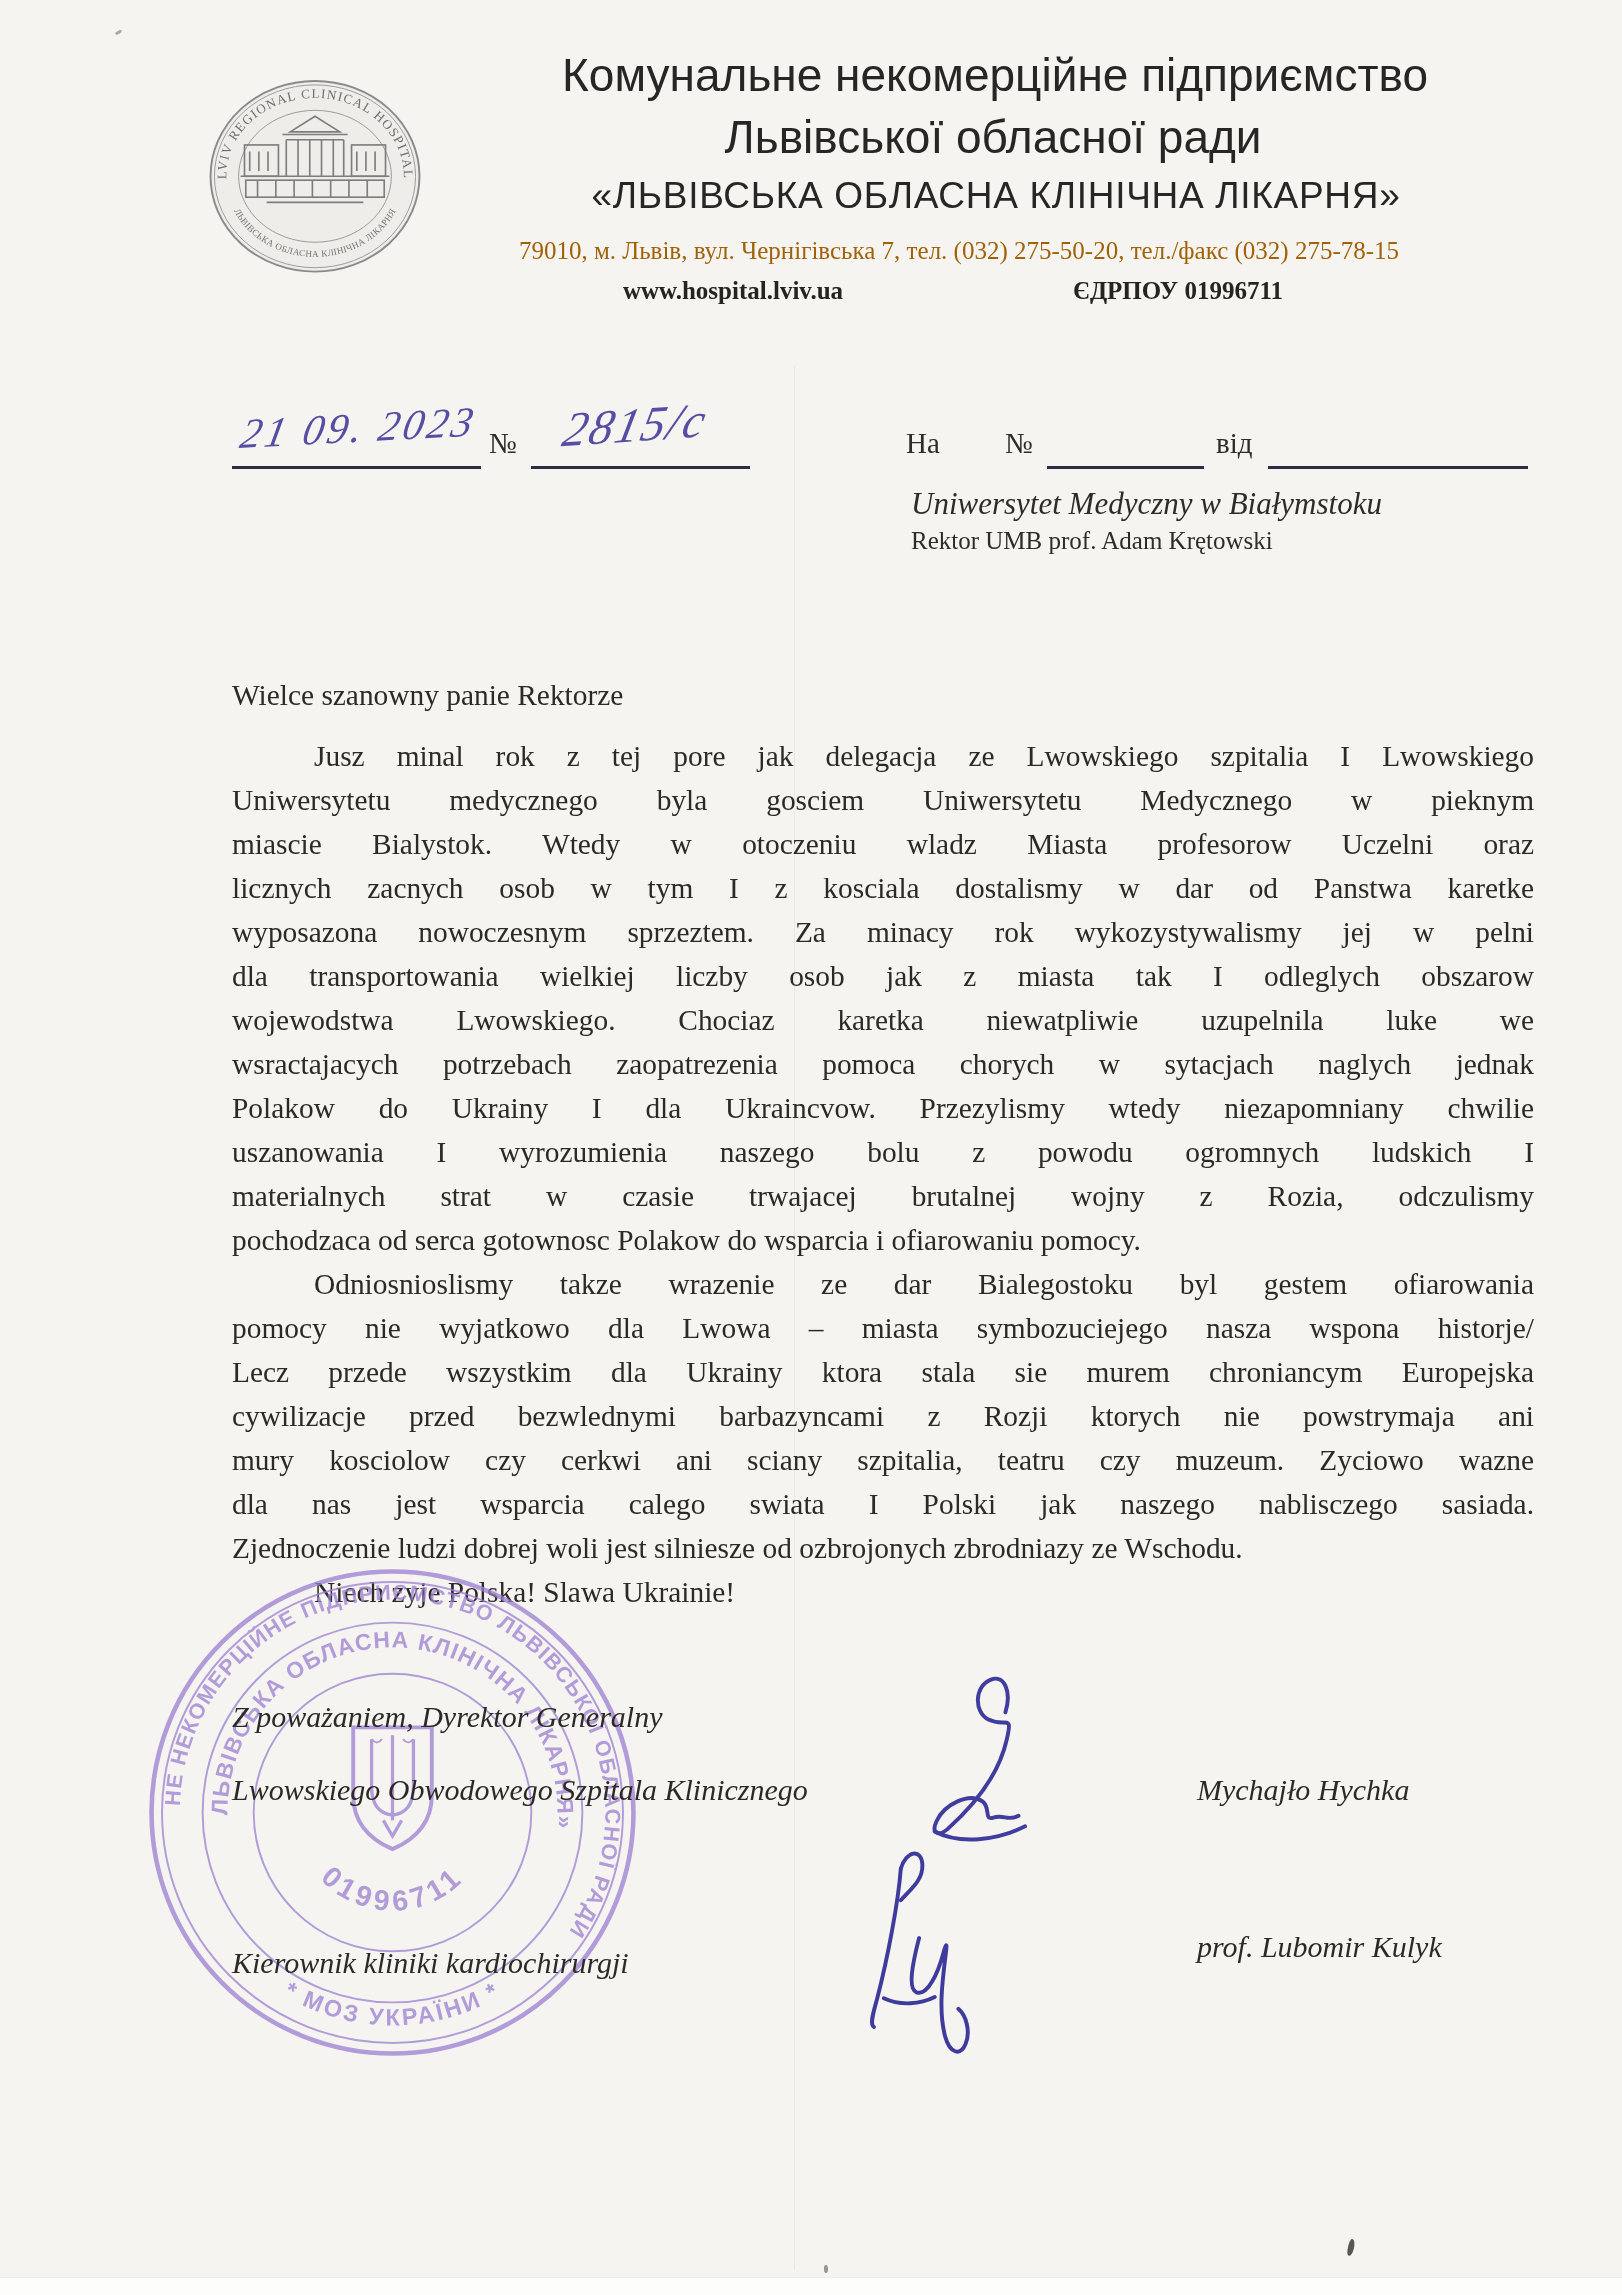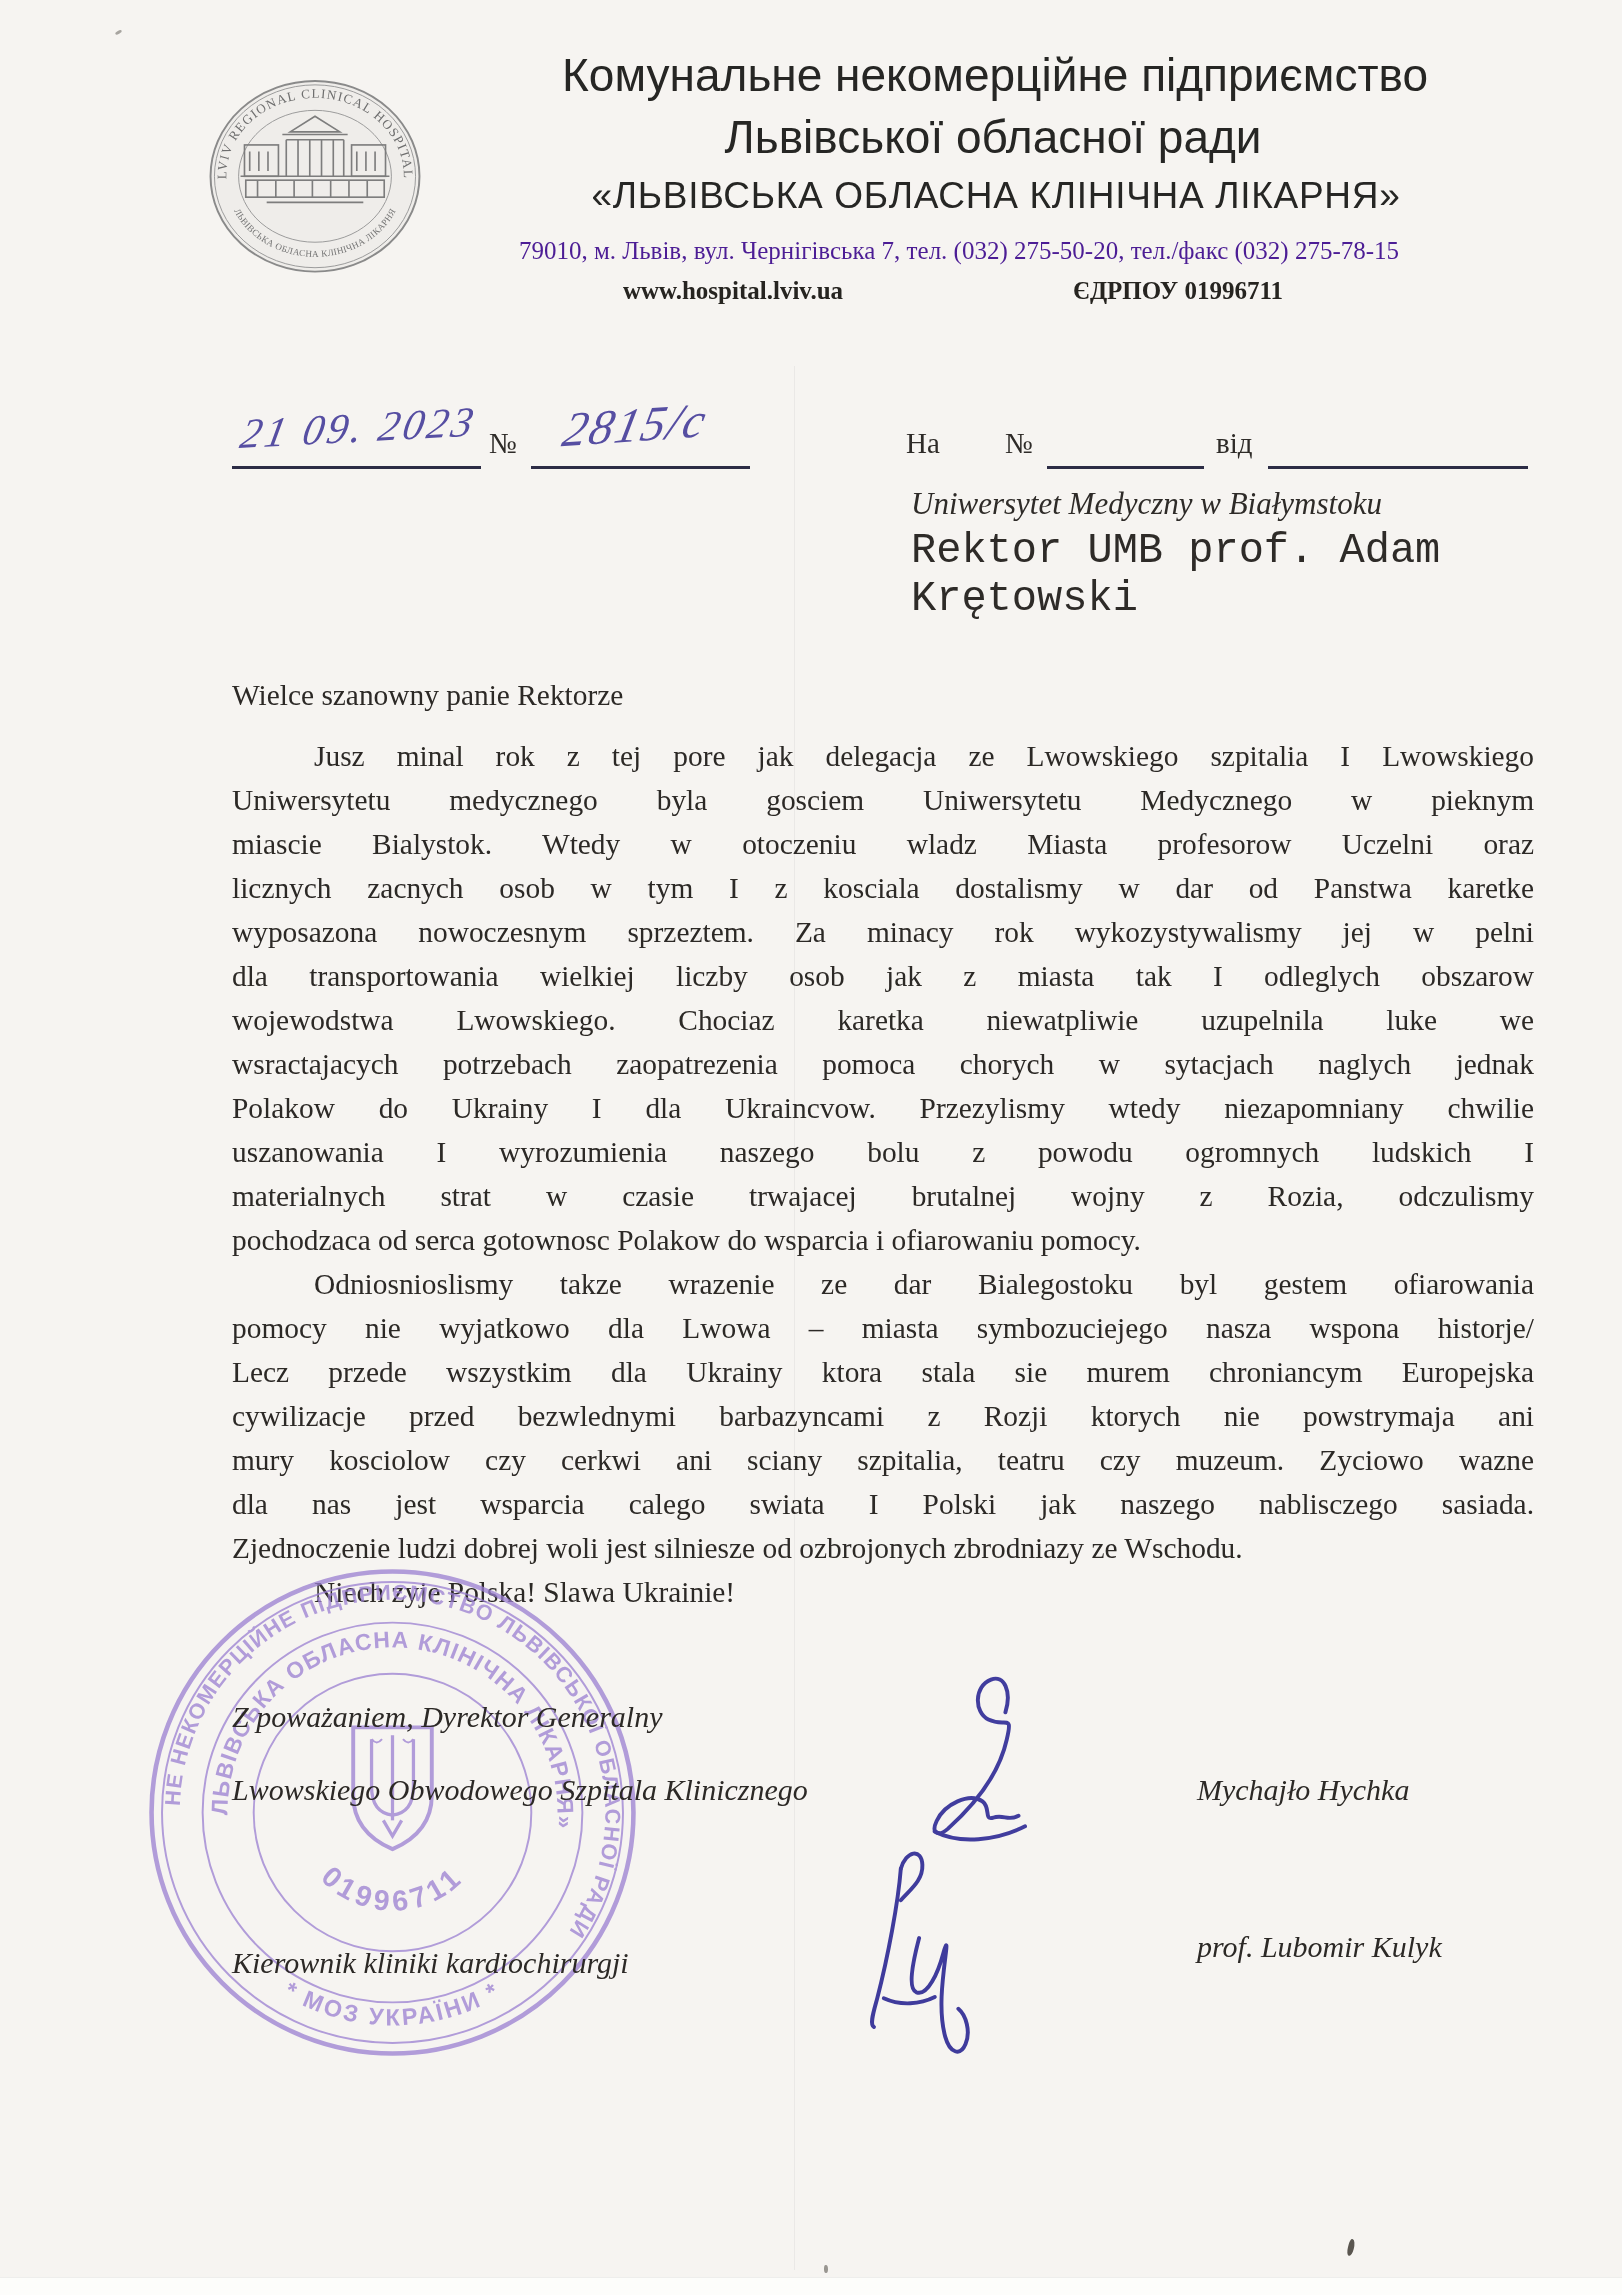--- a/index.html
+++ b/index.html
@@ -8,29 +8,29 @@
     background:#f6f4f1;overflow:hidden;
     font-family:"Liberation Serif","DejaVu Serif",serif;color:#2e2b28;
   }
   .abs{position:absolute;}
   .ctr{transform:translateX(-50%);white-space:nowrap;}
   
   .hdr-sans{font-family:"Liberation Sans","DejaVu Sans",sans-serif;color:#262624;}
   .h1{font-size:46px;}
   .h2{font-size:46px;}
   .h3{font-size:37px;letter-spacing:0.7px;}
-  .haddr{font-size:25px;color:#4c1d95;}
+  .haddr{font-size:25px;color:#a16207;}
   .hbold{font-size:25px;font-weight:bold;color:#262420;}
   
   .ref{font-size:29px;}
   .uline{position:absolute;height:2.6px;background:#2c2c45;}
   .hw{position:absolute;color:#564ea2;}
   
   .rcp1{font-size:31px;font-style:italic;}
-  .rcp2{font-size:42px;font-family:Liberation Mono, monospace;}
+  .rcp2{font-size:25px;}
   
   .body-block{position:absolute;left:232px;top:673px;width:1302px;font-size:29.4px;line-height:44px;color:#2c2926;}
   .salut{text-align:left;margin-bottom:17px;}
   .bline{height:44px;}
   .j{text-align:justify;text-align-last:justify;}
   .ind{padding-left:82px;}
   .ind.j{padding-left:0;text-indent:82px;}
   
   .close{font-size:30px;color:#2c2926;font-style:italic;}
   

